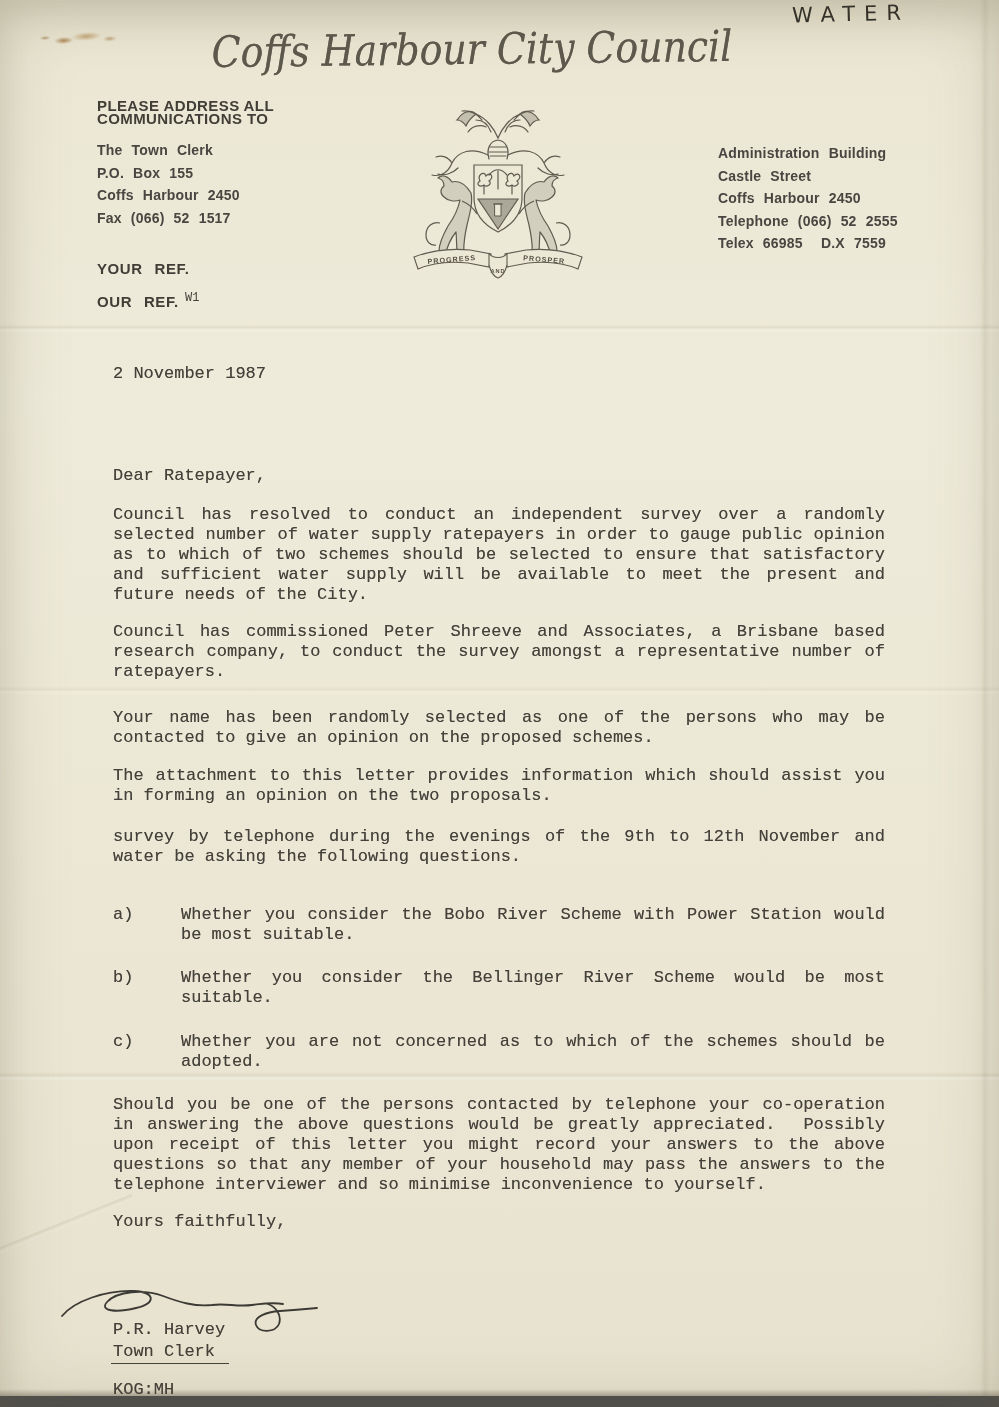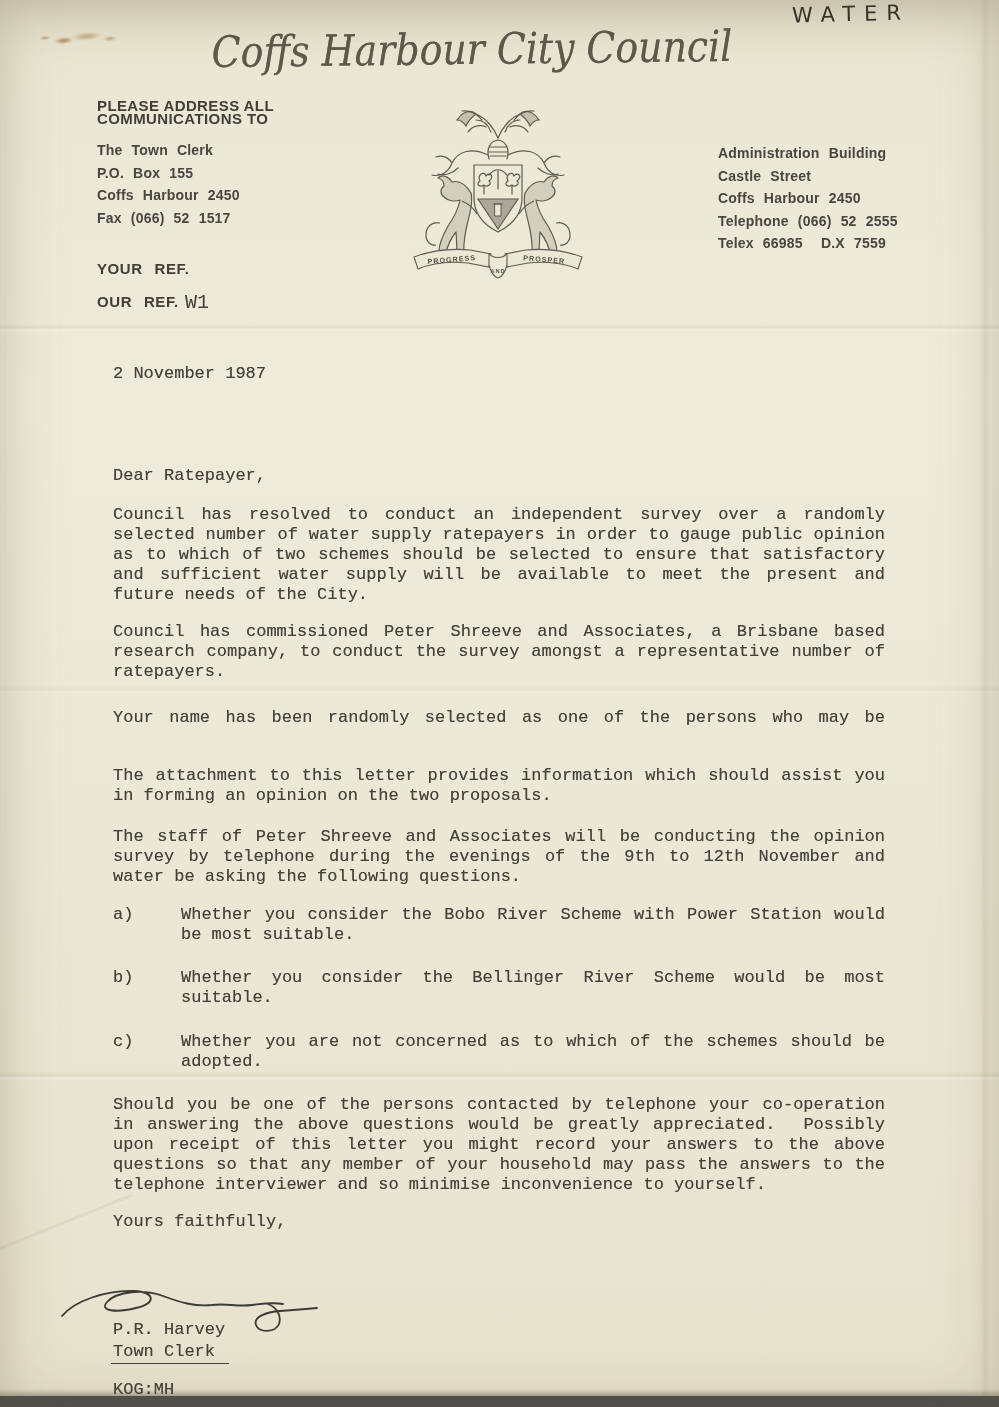--- a/index.html
+++ b/index.html
@@ -38,21 +38,21 @@
     text-shadow:0 0 .6px rgba(93,89,77,.7);}
   .addr-note{position:absolute;left:97px;top:100px;font-size:15px;font-weight:bold;
     line-height:12.5px;letter-spacing:.4px;color:#413e37;}
   .lh-block{font-size:14px;font-weight:bold;color:#494540;word-spacing:5px;letter-spacing:.2px;}
   .lh-block .lh-line{height:22.5px;line-height:22.5px;}
   #lh-left{position:absolute;left:97px;top:139px;}
   #lh-right{position:absolute;left:718px;top:142px;}
   .ref-label{position:absolute;left:97px;font-size:15px;font-weight:bold;letter-spacing:.6px;
     word-spacing:7px;color:#413e37;}
   .ref-value{position:absolute;left:185px;top:291px;font-family:"Liberation Mono","DejaVu Sans Mono",monospace;
-    font-size:20px;color:#45423b;}
+    font-size:12px;color:#45423b;}
 
   
   #crest{position:absolute;left:398px;top:104px;}
 
   
   .tw{font-family:"Liberation Mono","DejaVu Sans Mono",monospace;font-size:17px;color:#44413a;
     text-shadow:0 0 .5px rgba(68,65,58,.55);}
   .para{position:absolute;left:113px;width:772px;}
   .ln{height:20px;line-height:20px;white-space:nowrap;text-align:left;}
   .jl{white-space:normal;text-align:justify;text-align-last:justify;}
@@ -148,27 +148,27 @@
       <div class="ln jl">and sufficient water supply will be available to meet the present and</div>
       <div class="ln">future needs of the City.</div>
     </div>
   <div class="para tw" style="top:622px">
       <div class="ln jl">Council has commissioned Peter Shreeve and Associates, a Brisbane based</div>
       <div class="ln jl">research company, to conduct the survey amongst a representative number of</div>
       <div class="ln">ratepayers.</div>
     </div>
   <div class="para tw" style="top:708px">
       <div class="ln jl">Your name has been randomly selected as one of the persons who may be</div>
+      <div class="ln">contacted to give an opinion on the proposed schemes.</div>
     </div>
   <div class="para tw" style="top:766px">
       <div class="ln jl">The attachment to this letter provides information which should assist you</div>
       <div class="ln">in forming an opinion on the two proposals.</div>
     </div>
   <div class="para tw" style="top:827px">
-      <div class="ln jl">The staff of Peter Shreeve and Associates will be conducting the opinion</div>
       <div class="ln jl">survey by telephone during the evenings of the 9th to 12th November and</div>
       <div class="ln">water be asking the following questions.</div>
     </div>
 
   <div class="qitem tw" style="top:905px">
     <span class="qmark">a)</span>
     <div class="qlines">
         <div class="ln jl">Whether you consider the Bobo River Scheme with Power Station would</div>
         <div class="ln">be most suitable.</div>
       </div>

